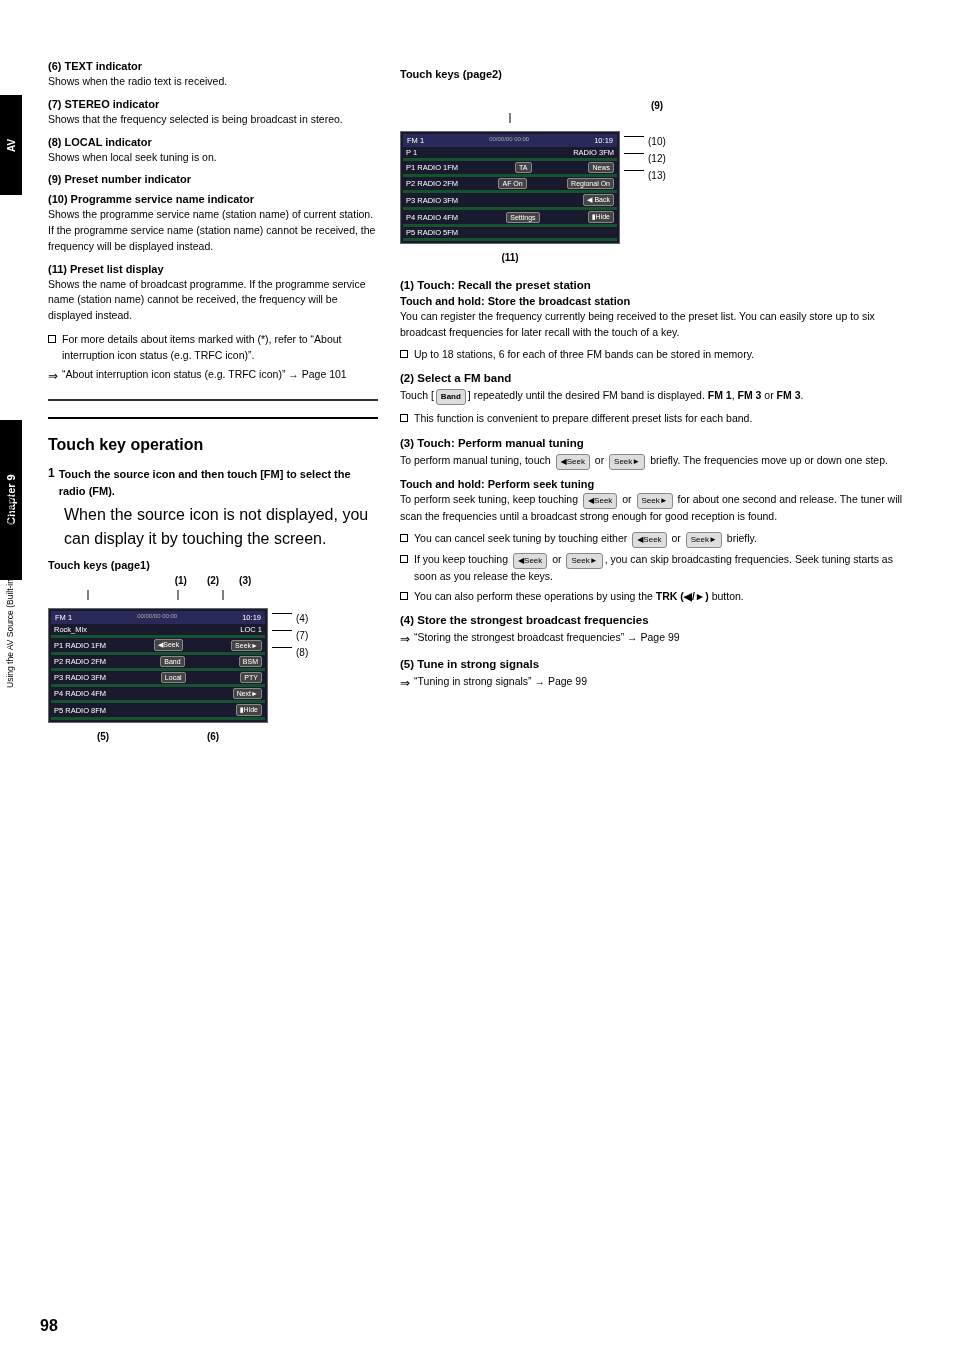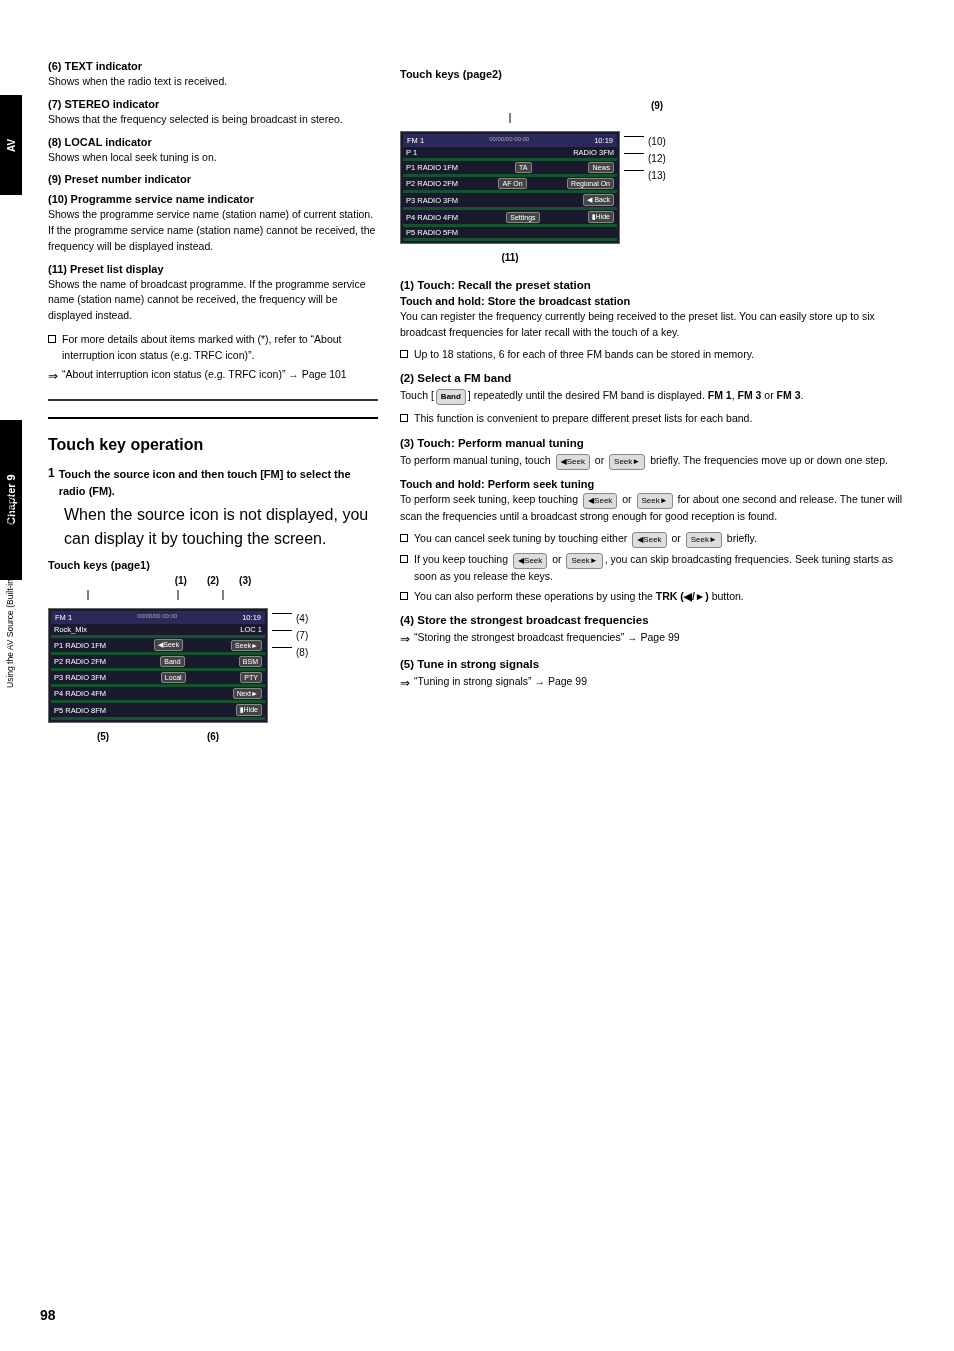--- a/index.html
+++ b/index.html
@@ -213,23 +213,23 @@
       color: #fff;
       border: 1px solid #888;
       font-size: 7px;
       padding: 1px 3px;
       border-radius: 2px;
     }
 
     
     .page-number {
       position: absolute;
-      bottom: 28px;
+      bottom: 16px;
       left: 40px;
-      font-size: 14px;
+      font-size: 16px;
       font-weight: bold;
     }
 
     .right-section-title {
       font-weight: bold;
       font-size: 11.5px;
       margin-bottom: 4px;
       margin-top: 10px;
     }
 

